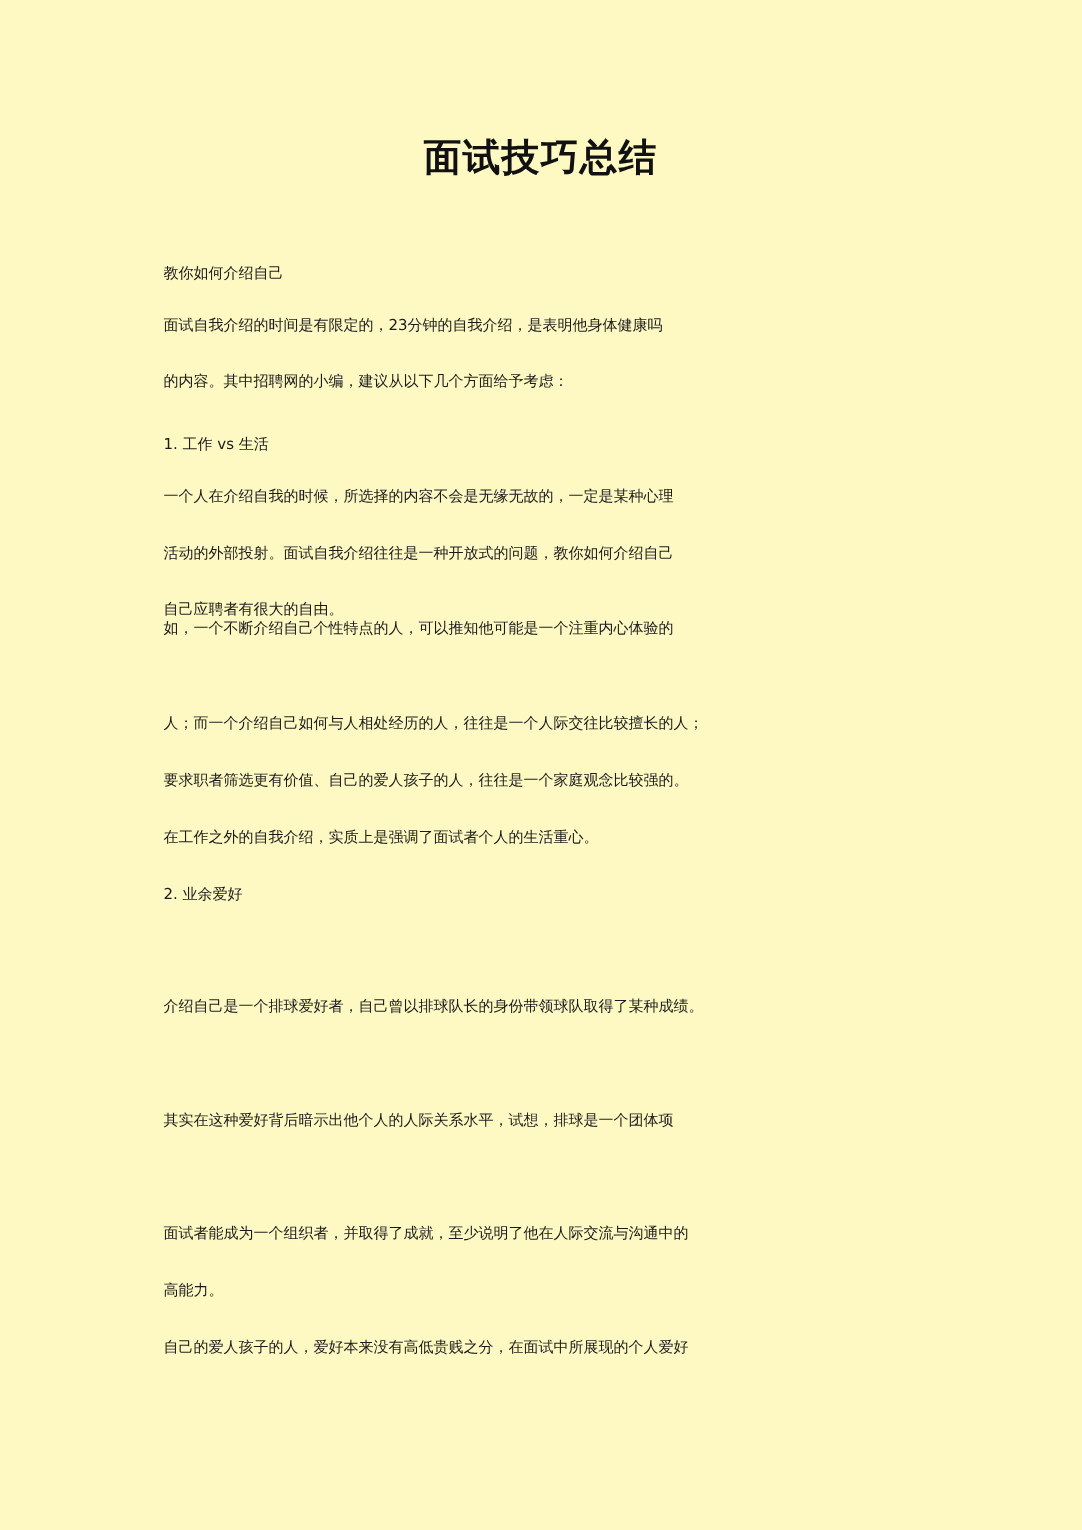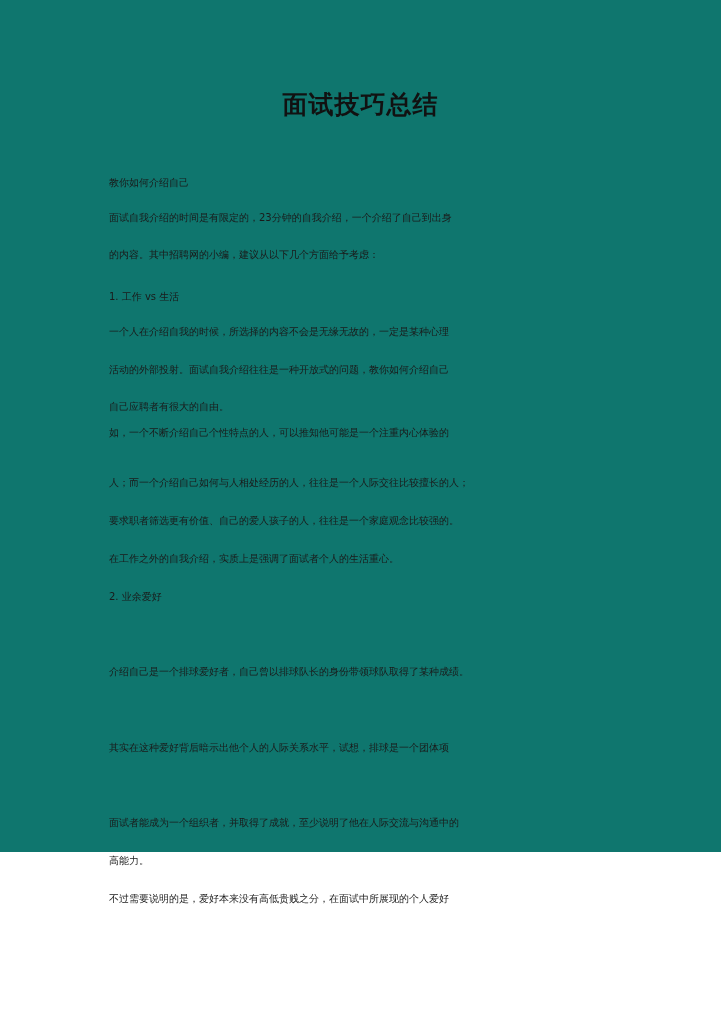--- a/index.html
+++ b/index.html
@@ -1,38 +1,38 @@
 <!DOCTYPE html>
 <html><head>
 <meta charset="utf-8">
 <style>
   html, body { margin: 0; padding: 0; background: #ffffff; }
   body { width: 721px; height: 1020px; position: relative; overflow: hidden;
          font-family: "DejaVu Sans", "Liberation Sans", sans-serif; color: #111111; }
-  .page { position: absolute; left: 0; top: 0; width: 721px; height: 852px; background: #0f766e; }
+  .page { position: absolute; left: 0; top: 0; width: 721px; height: 1020px; background: #fef9c3; }
   .title { position: absolute; left: 0; width: 721px; top: 88px; text-align: center;
            font-family: "DejaVu Serif", "Liberation Serif", serif; font-size: 25px; font-weight: bold; color: #111; letter-spacing: 1px; }
   .line { position: absolute; left: 109px; white-space: nowrap; font-size: 10px; color: #1a1a1a; line-height: 20px; }
 </style>
 </head>
 <body>
 
 <div class="page">
   <div class="title">面试技巧总结</div>
 
   <div class="line" style="top:173px"> 教你如何介绍自己</div>
-  <div class="line" style="top:208px"> 面试自我介绍的时间是有限定的，23分钟的自我介绍，一个介绍了自己到出身</div>
+  <div class="line" style="top:208px"> 面试自我介绍的时间是有限定的，23分钟的自我介绍，是表明他身体健康吗</div>
   <div class="line" style="top:245px">的内容。其中招聘网的小编，建议从以下几个方面给予考虑：</div>
   <div class="line" style="top:287px"> 1. 工作 vs 生活</div>
   <div class="line" style="top:322px"> 一个人在介绍自我的时候，所选择的内容不会是无缘无故的，一定是某种心理</div>
   <div class="line" style="top:360px">活动的外部投射。面试自我介绍往往是一种开放式的问题，教你如何介绍自己</div>
   <div class="line" style="top:397px">自己应聘者有很大的自由。</div>
-  <div class="line" style="top:423px"> 如，一个不断介绍自己个性特点的人，可以推知他可能是一个注重内心体验的</div>
+  <div class="line" style="top:410px"> 如，一个不断介绍自己个性特点的人，可以推知他可能是一个注重内心体验的</div>
   <div class="line" style="top:473px">人；而一个介绍自己如何与人相处经历的人，往往是一个人际交往比较擅长的人；</div>
   <div class="line" style="top:511px">要求职者筛选更有价值、自己的爱人孩子的人，往往是一个家庭观念比较强的。</div>
   <div class="line" style="top:549px">在工作之外的自我介绍，实质上是强调了面试者个人的生活重心。</div>
   <div class="line" style="top:587px"> 2. 业余爱好</div>
   <div class="line" style="top:662px">介绍自己是一个排球爱好者，自己曾以排球队长的身份带领球队取得了某种成绩。</div>
   <div class="line" style="top:738px"> 其实在这种爱好背后暗示出他个人的人际关系水平，试想，排球是一个团体项</div>
   <div class="line" style="top:813px">面试者能成为一个组织者，并取得了成就，至少说明了他在人际交流与沟通中的</div>
   <div class="line" style="top:851px">高能力。</div>
-  <div class="line" style="top:889px"> 不过需要说明的是，爱好本来没有高低贵贱之分，在面试中所展现的个人爱好</div>
+  <div class="line" style="top:889px"> 自己的爱人孩子的人，爱好本来没有高低贵贱之分，在面试中所展现的个人爱好</div>
 </div>
 
 </body></html>

